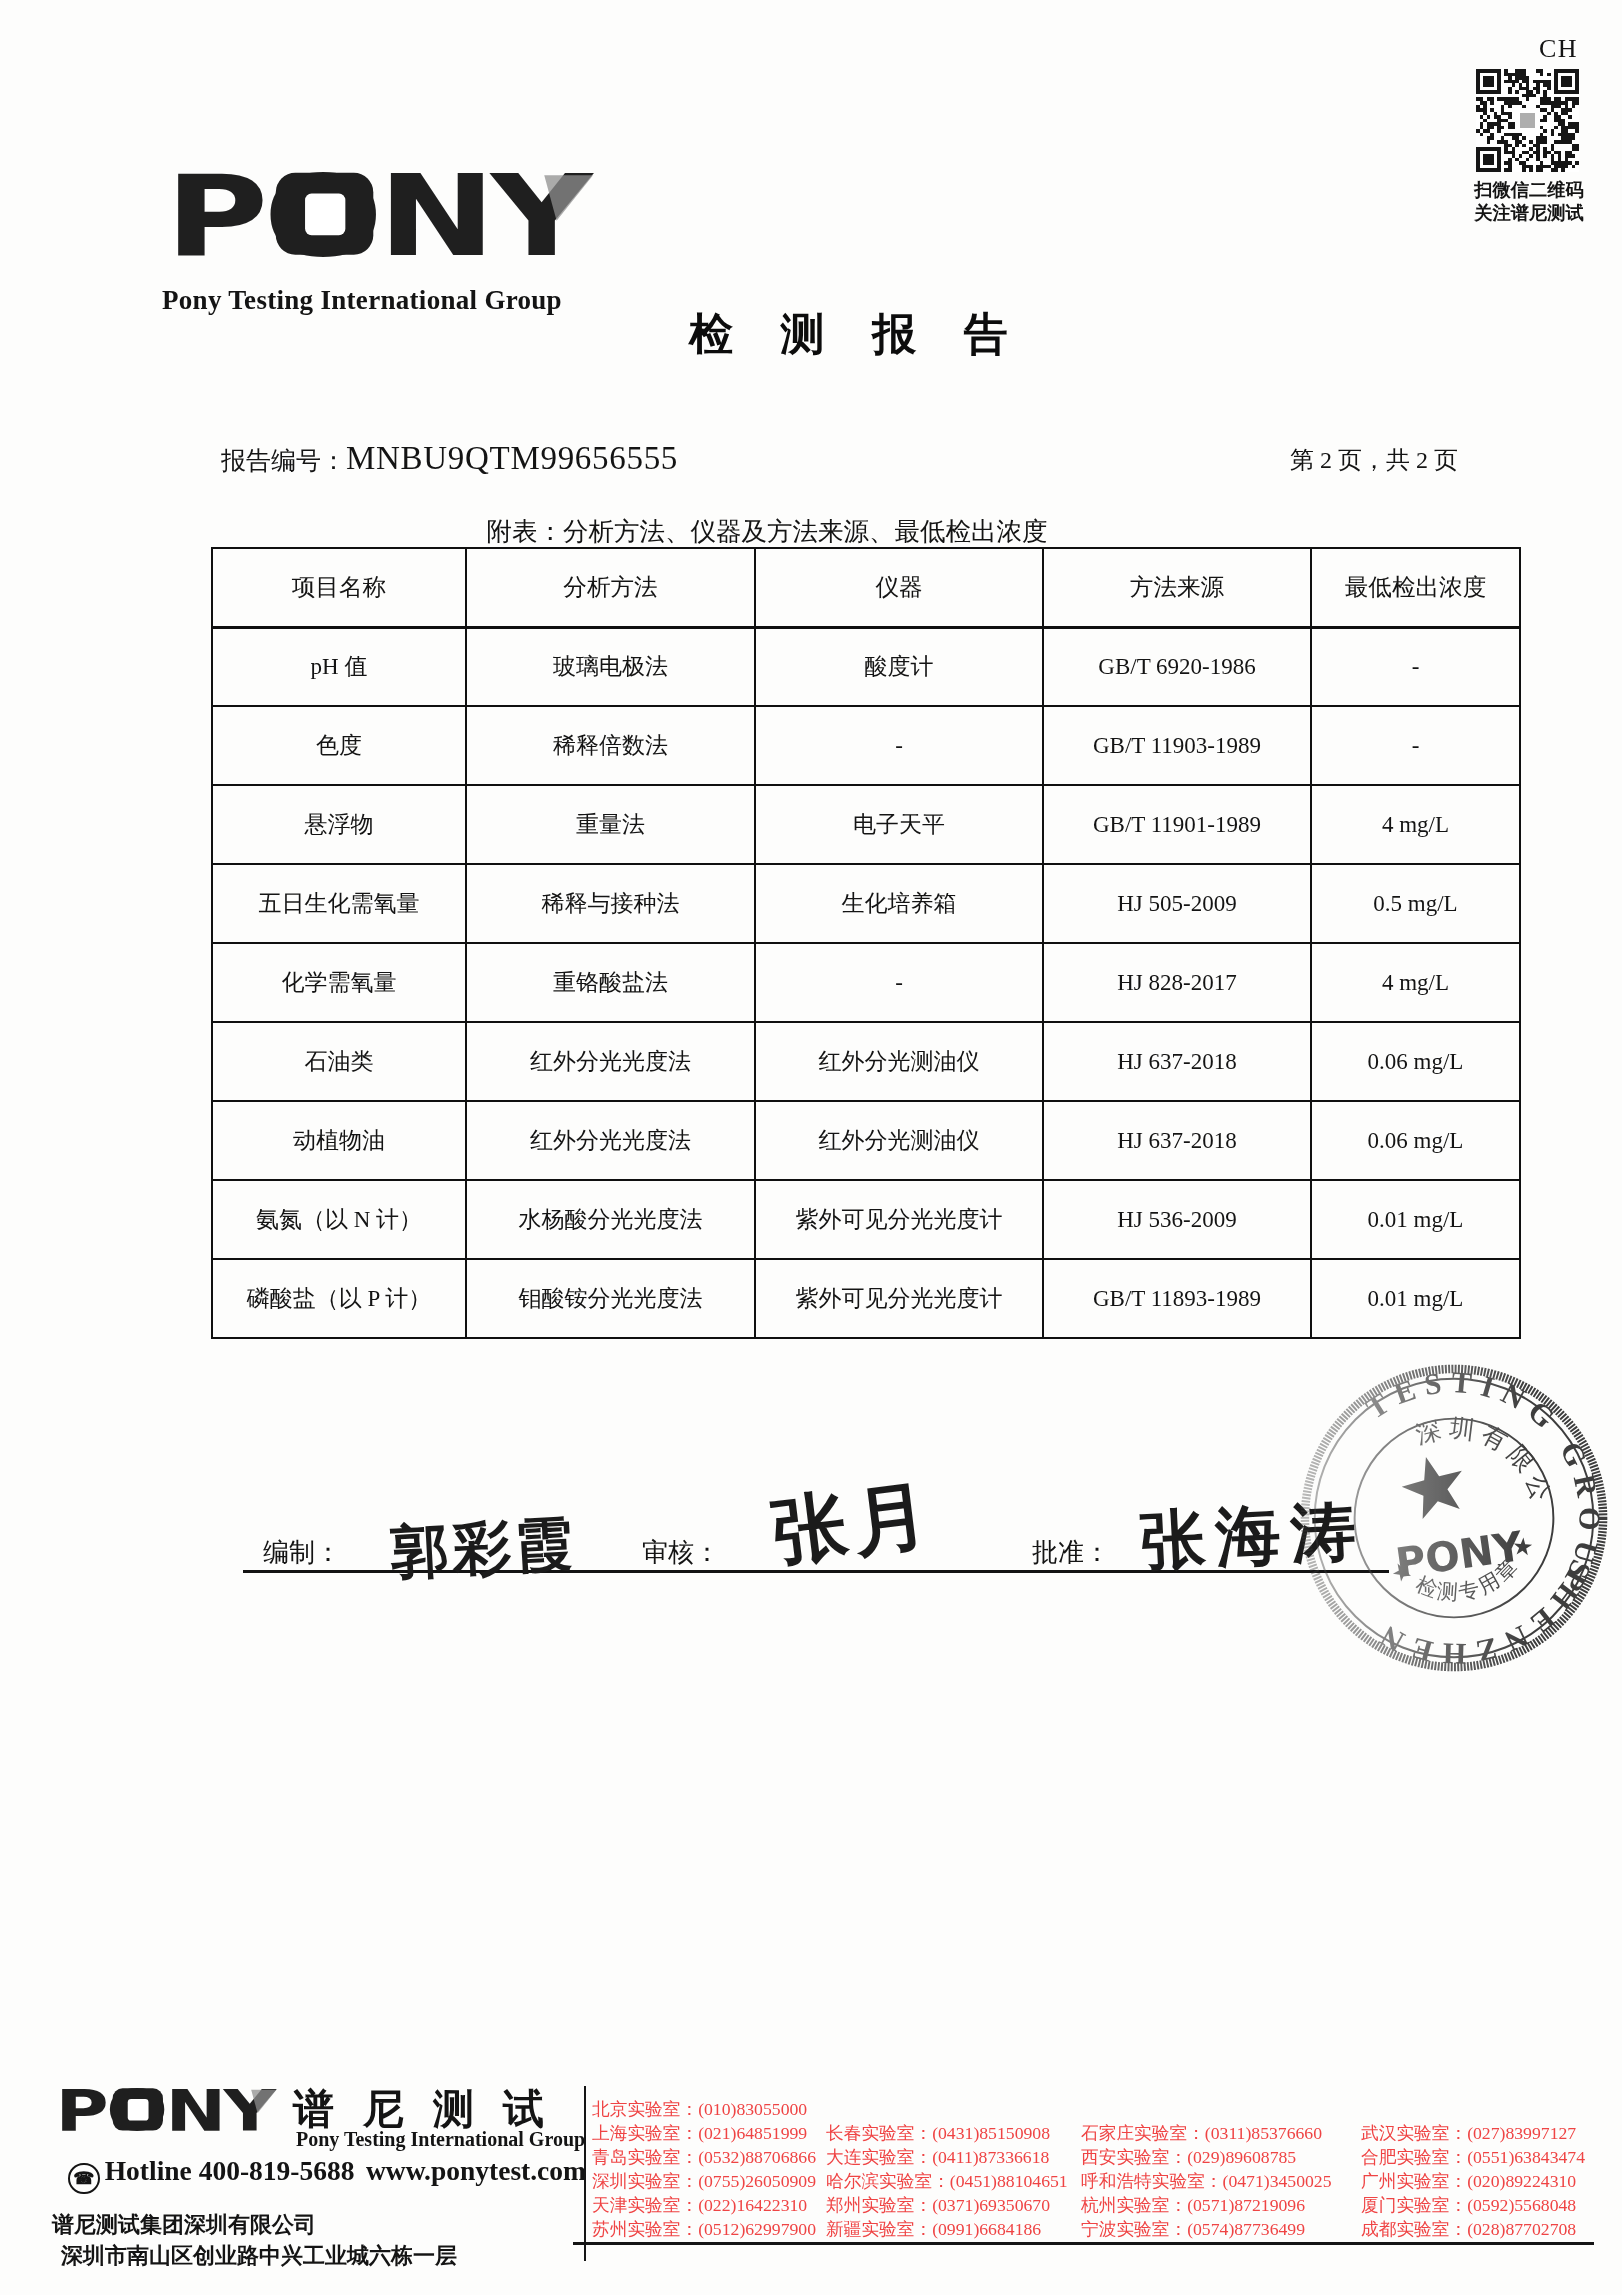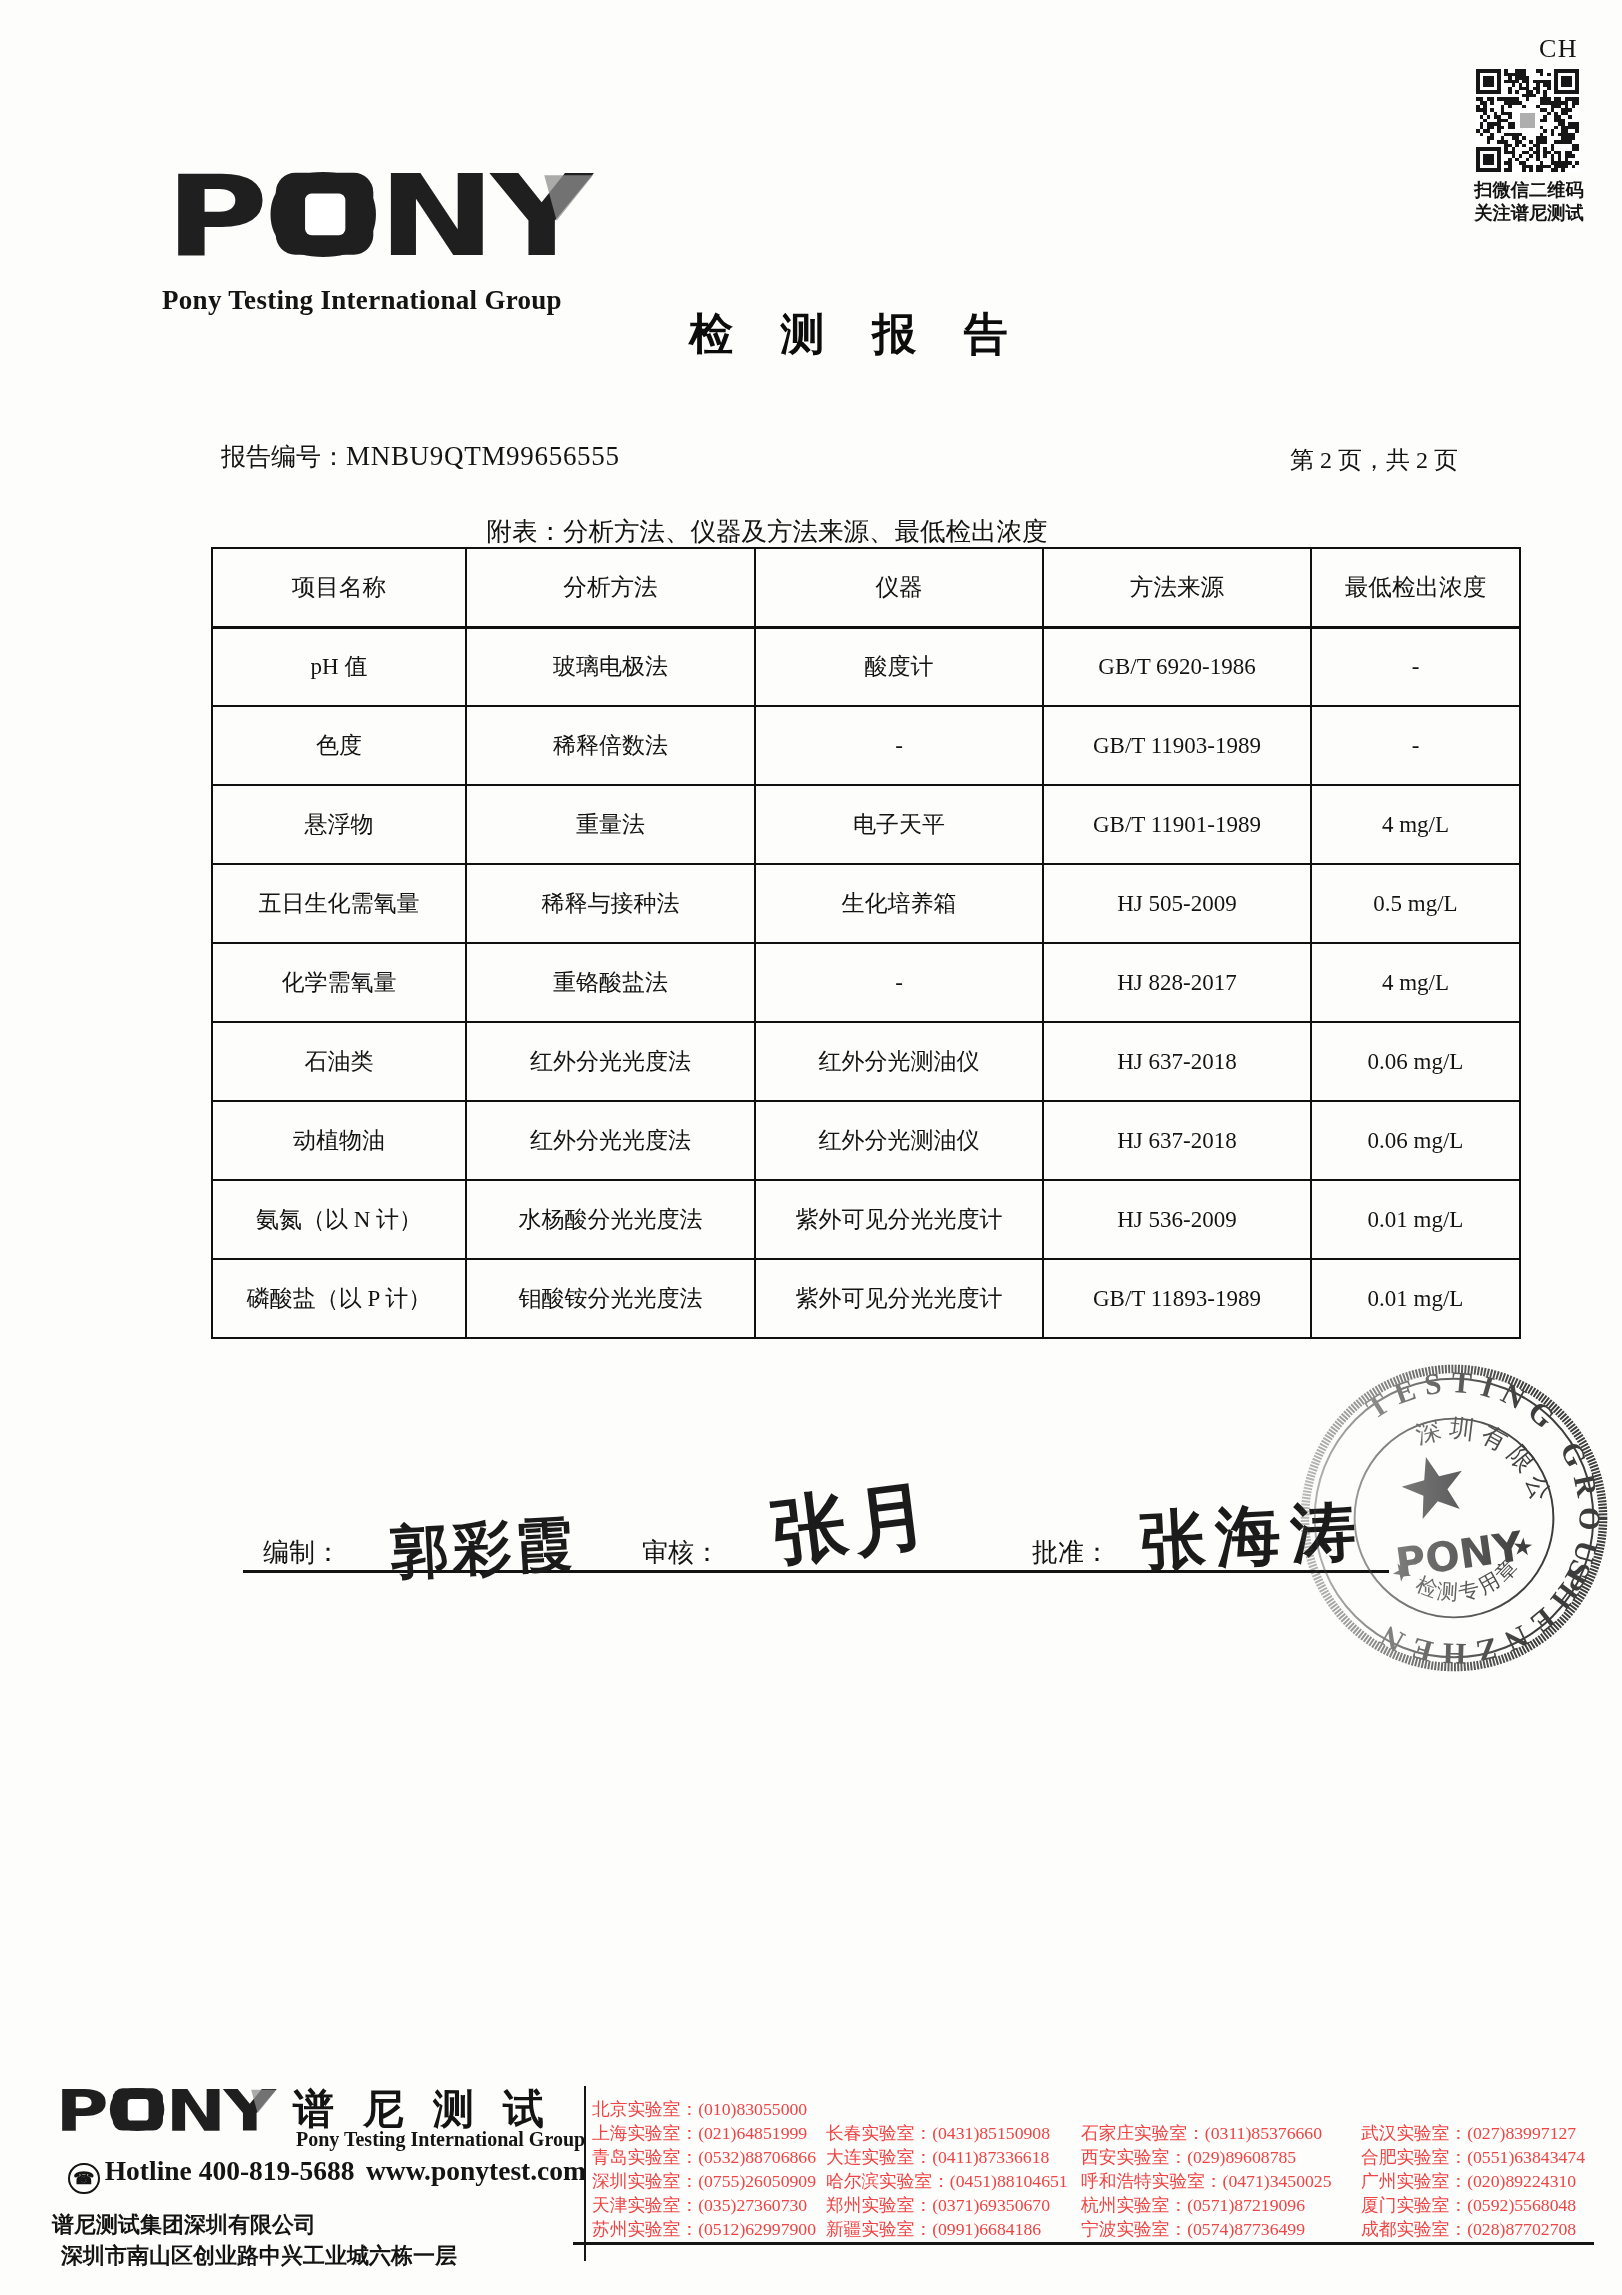--- a/index.html
+++ b/index.html
@@ -15,21 +15,21 @@
   .lang-tag { left:1539px; top:34px; font-size:26px; letter-spacing:1.3px; }
   .qr-svg { left:1476px; top:69px; width:103px; height:103px; }
   .qr-caption { left:1457px; top:178px; width:144px; text-align:center;
     font-size:18.3px; font-weight:700; line-height:23px;
     font-family:"Liberation Sans","DejaVu Sans",sans-serif; }
   .logo-main { left:164px; top:170px; width:442px; height:101px; }
   .logo-sub { left:162px; top:285px; width:458px; font-size:27px; font-weight:700; letter-spacing:0.3px; }
   .doc-title { left:105px; top:305px; width:1505px; text-align:center;
     font-size:44px; font-weight:700; letter-spacing:18.3px; color:#0c0c0c; }
   .report-no { left:221px; top:440px; font-size:25px; }
-  .report-no .code { font-size:27px; letter-spacing:0.7px; }
+  .report-no .code { font-size:33px; letter-spacing:0.7px; }
   .page-info { left:1290px; top:444px; font-size:24px; }
 
   
   .tbl-caption { left:0px; top:514px; width:1518px; text-align:center; font-size:25.5px;padding-left:8px; }
   table.report { position:absolute; left:211px; top:547px; border-collapse:collapse; table-layout:fixed; }
   table.report th, table.report td {
     border:2px solid #101010; text-align:center; vertical-align:middle;
     font-size:23px; padding:0 3.9px; font-weight:400;
   }
   table.report tr { height:79px; }
@@ -252,21 +252,21 @@
   <div class="abs company-line">谱尼测试集团深圳有限公司</div>
   <div class="abs address-line">深圳市南山区创业路中兴工业城六栋一层</div>
   <div class="abs v-divider"></div>
   <div class="abs h-rule"></div>
 
   <div class="abs lab-col col1">
     <div>北京实验室：(010)83055000</div>
     <div>上海实验室：(021)64851999</div>
     <div>青岛实验室：(0532)88706866</div>
     <div>深圳实验室：(0755)26050909</div>
-    <div>天津实验室：(035)27360730</div>
+    <div>天津实验室：(022)16422310</div>
     <div>苏州实验室：(0512)62997900</div>
   </div>
   <div class="abs lab-col col2">
     <div>长春实验室：(0431)85150908</div>
     <div>大连实验室：(0411)87336618</div>
     <div>哈尔滨实验室：(0451)88104651</div>
     <div>郑州实验室：(0371)69350670</div>
     <div>新疆实验室：(0991)6684186</div>
   </div>
   <div class="abs lab-col col3">

